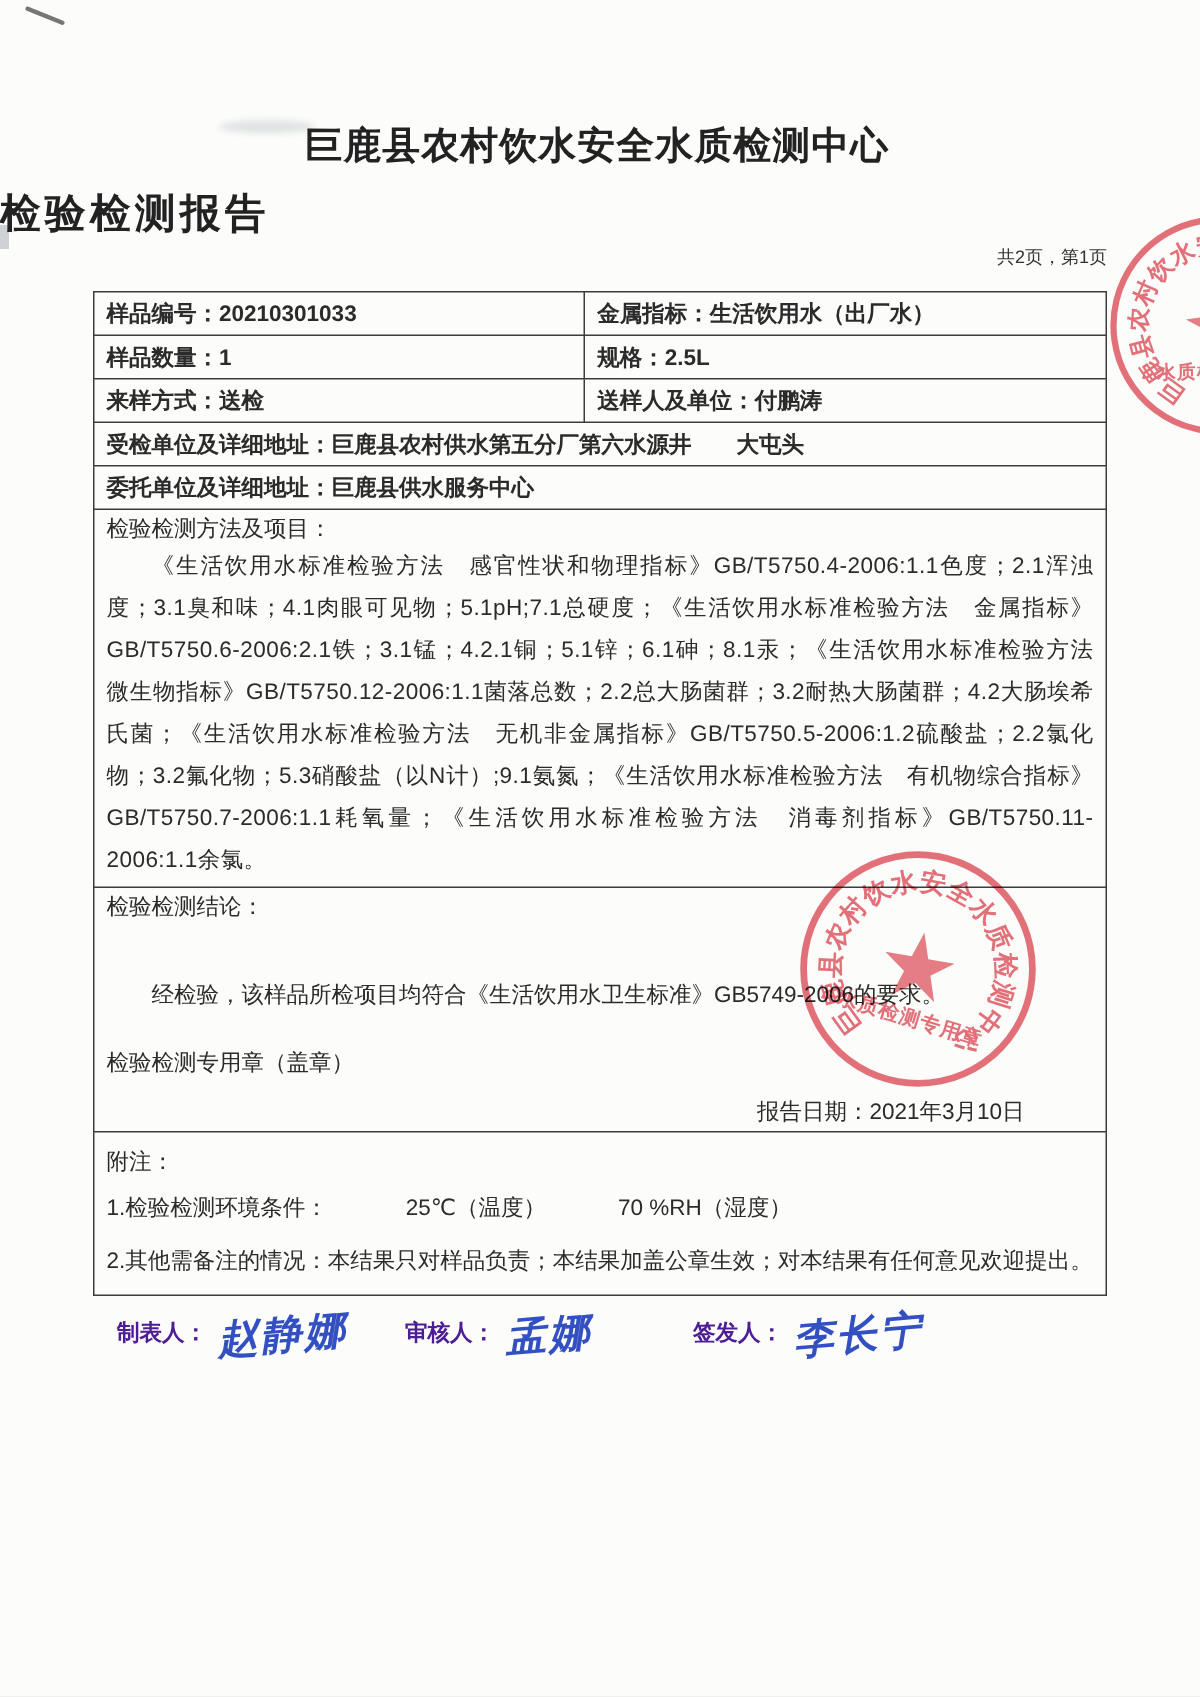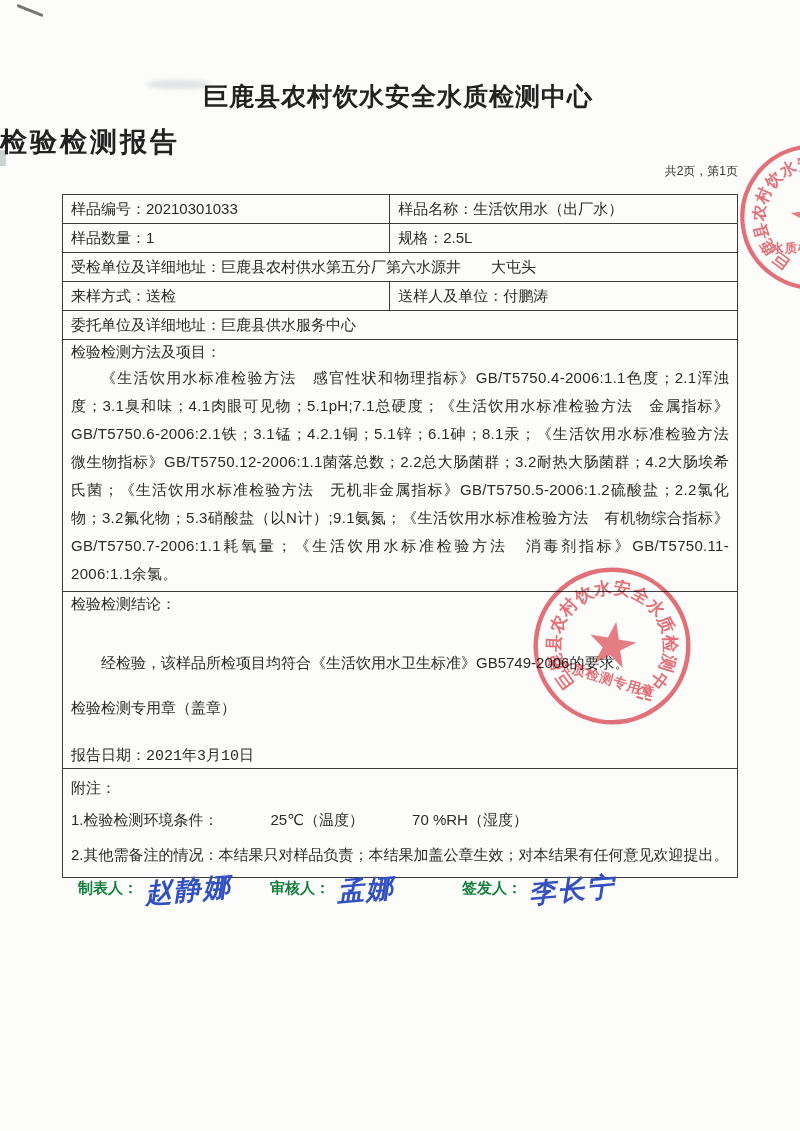--- a/index.html
+++ b/index.html
@@ -25,37 +25,37 @@
 
   table.report { position:absolute; left:62px; top:194px; width:676px;
     border-collapse:collapse; table-layout:fixed; font-size:15px; color:#2b2b2b; }
   table.report td { border:1.6px solid #3c3c3c; padding:3px 8px; vertical-align:middle;
     overflow:hidden; }
   td.c1 { width:48.4%; }
   td.c2 { width:51.6%; }
   tr.basic td { height:22px; }
   td.tall { vertical-align:top; padding-top:5px; }
   .lbl { color:#2b2b2b; }
-  .cellline { white-space:nowrap; }
+  .cellline { white-space:nowrap;font-weight:bold; }
 
   .methods-cell { height:240px; }
   .methods-para { text-align:justify; text-indent:2em; line-height:28px; margin-top:2px;
     letter-spacing:.3px; }
   .conclusion-cell { height:120px; }
   .conclusion-text { text-indent:2em; margin-top:40px; }
   .seal-line { margin-top:26px; padding-right:30px; }
-  .report-date { margin-top:28px; padding-right:46px;font-family:Liberation Mono, monospace; }
+  .report-date { text-align:right; margin-top:14px; padding-right:46px; }
   .notes-cell { height:102px; }
   .note-item { margin-top:9px; line-height:26px; }
   .gap1 { display:inline-block; width:52px; }
   .gap2 { display:inline-block; width:48px; }
 
   .sign-row { position:absolute; left:62px; top:866px; width:676px; height:60px; }
   .sign-group { position:absolute; top:0; white-space:nowrap; }
-  .sign-label { font-size:15px; font-weight:700; color:#15803d; }
+  .sign-label { font-size:15px; font-weight:700; color:#4c1d95; }
   .handwrite { display:inline-block; font-size:27px; font-weight:600; font-style:italic;
     transform:rotate(-5deg) translateY(6px); letter-spacing:2px; margin-left:6px; }
   #sg1 { left:16px; } #sg2 { left:208px; } #sg3 { left:400px; }
 
   .seal { position:absolute; mix-blend-mode:multiply; opacity:.82; }
   #seal-main { left:530px; top:564px; transform:rotate(10deg); }
   #seal-tr { left:737px; top:141px; transform:rotate(-8deg); }
   .seal svg { display:block; }
   .seal circle { fill:none; stroke:currentColor; stroke-width:5.5; }
   .seal polygon { fill:currentColor; opacity:.92; }
@@ -73,32 +73,32 @@
   <div class="smudge"></div>
 
   <div class="title">巨鹿县农村饮水安全水质检测中心</div>
   <div class="subtitle">检验检测报告</div>
   <div class="page-info">共2页，第1页</div>
 
   <table class="report">
     <tbody>
         <tr class="basic">
       <td class="c1"><span class="cellline"><span class="lbl">样品编号：</span><span>20210301033</span></span></td>
-      <td class="c2"><span class="cellline"><span class="lbl">样品名称：</span><span>生活饮用水（出厂水）</span></span></td>
+      <td class="c2"><span class="cellline"><span class="lbl">金属指标：</span><span>生活饮用水（出厂水）</span></span></td>
     </tr>
     <tr class="basic">
       <td><span class="cellline"><span class="lbl">样品数量：</span><span>1</span></span></td>
       <td><span class="cellline"><span class="lbl">规格：</span><span>2.5L</span></span></td>
     </tr>
     <tr class="basic">
-      <td colspan="2"><span class="cellline"><span class="lbl">受检单位及详细地址：</span><span>巨鹿县农村供水第五分厂第六水源井　　大屯头</span></span></td>
+      <td><span class="cellline"><span class="lbl">来样方式：</span><span>送检</span></span></td>
+      <td><span class="cellline"><span class="lbl">送样人及单位：</span><span>付鹏涛</span></span></td>
     </tr>
     <tr class="basic">
-      <td><span class="cellline"><span class="lbl">来样方式：</span><span>送检</span></span></td>
-      <td><span class="cellline"><span class="lbl">送样人及单位：</span><span>付鹏涛</span></span></td>
+      <td colspan="2"><span class="cellline"><span class="lbl">受检单位及详细地址：</span><span>巨鹿县农村供水第五分厂第六水源井　　大屯头</span></span></td>
     </tr>
     <tr class="basic">
       <td colspan="2"><span class="cellline"><span class="lbl">委托单位及详细地址：</span><span>巨鹿县供水服务中心</span></span></td>
     </tr>
     <tr>
       <td colspan="2" class="tall methods-cell">
         <div class="lbl">检验检测方法及项目：</div>
         <div class="methods-para">《生活饮用水标准检验方法　感官性状和物理指标》GB/T5750.4-2006:1.1色度；2.1浑浊度；3.1臭和味；4.1肉眼可见物；5.1pH;7.1总硬度；《生活饮用水标准检验方法　金属指标》GB/T5750.6-2006:2.1铁；3.1锰；4.2.1铜；5.1锌；6.1砷；8.1汞；《生活饮用水标准检验方法　微生物指标》GB/T5750.12-2006:1.1菌落总数；2.2总大肠菌群；3.2耐热大肠菌群；4.2大肠埃希氏菌；《生活饮用水标准检验方法　无机非金属指标》GB/T5750.5-2006:1.2硫酸盐；2.2氯化物；3.2氟化物；5.3硝酸盐（以N计）;9.1氨氮；《生活饮用水标准检验方法　有机物综合指标》GB/T5750.7-2006:1.1耗氧量；《生活饮用水标准检验方法　消毒剂指标》GB/T5750.11-2006:1.1余氯。</div>
       </td>
     </tr>

